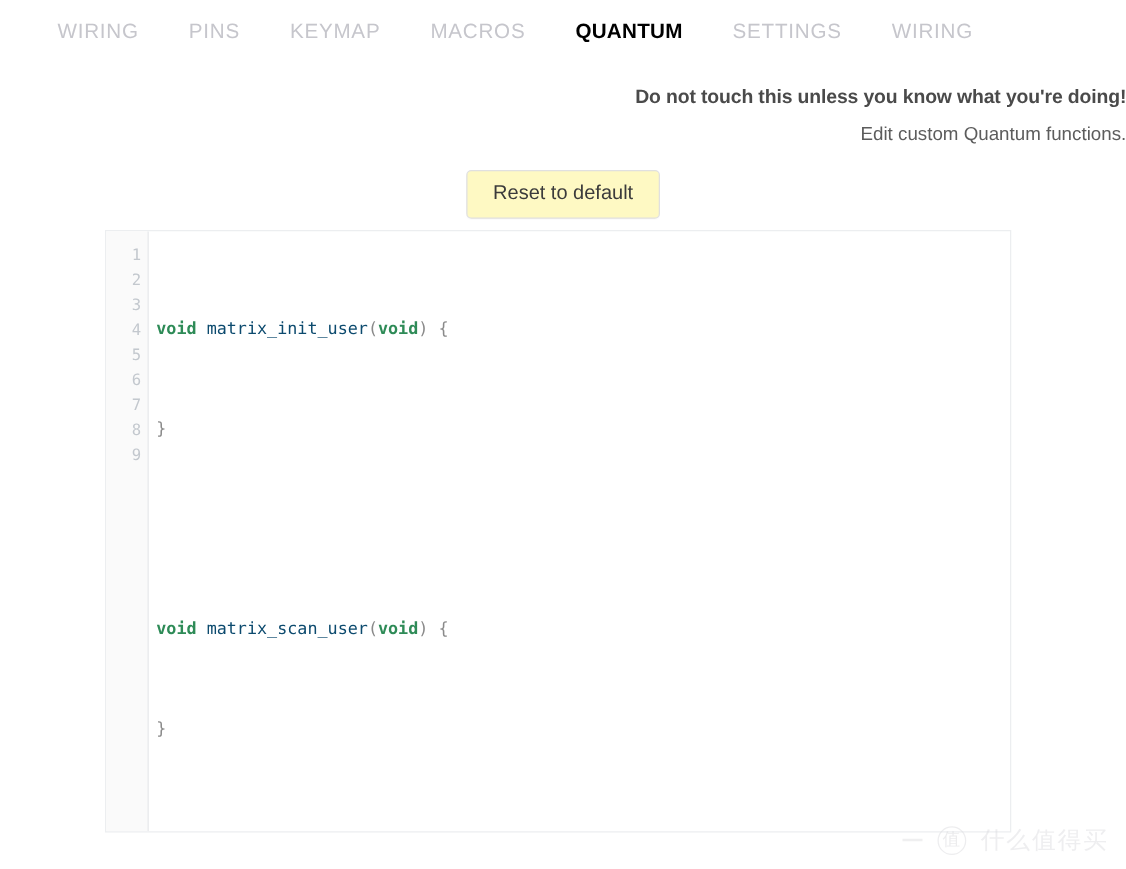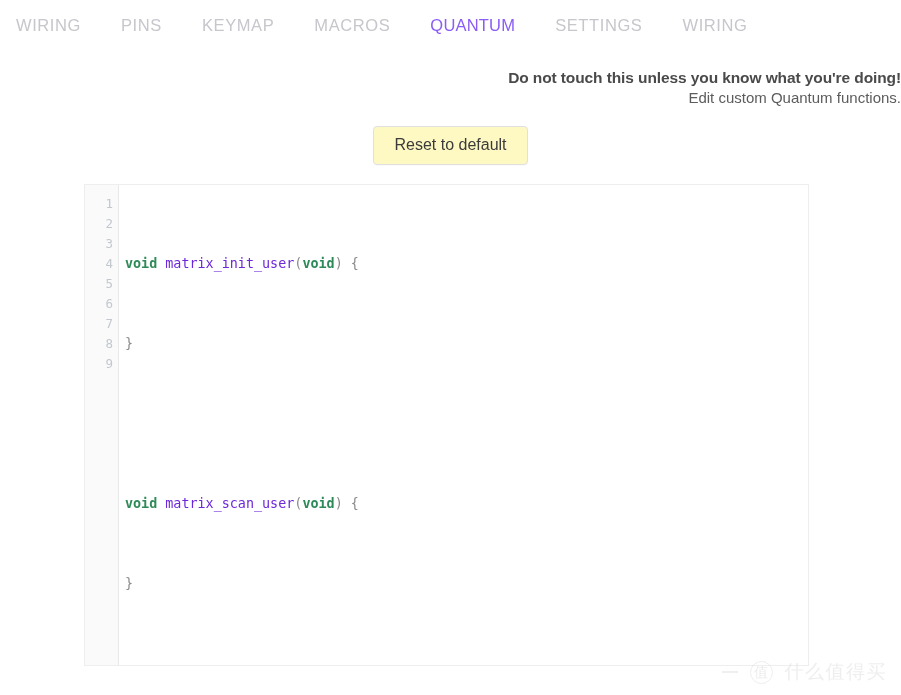--- a/index.html
+++ b/index.html
@@ -15,55 +15,57 @@
     position: relative;
   }
 
   
   #tabbar {
     display: flex;
     align-items: flex-start;
     padding: 14px 0 0 16px;
     height: 38px;
     box-sizing: border-box;
+    margin-left: 30px;
   }
   .tab {
     font-size: 16.5px;
     letter-spacing: 0.6px;
     color: #c6c6cc;
     font-weight: 400;
     padding: 0 0 0 0;
     margin-right: 40px;
     white-space: nowrap;
     cursor: pointer;
     line-height: 22px;
     font-family: "Liberation Sans", sans-serif;
   }
   .tab.active {
-    color: #8b5cf6;
-    font-weight: 400;
+    color: #000000;
+    font-weight: 700;
     letter-spacing: 0.2px;
   }
 
   
   #headings {
     text-align: right;
     margin-top: 30px;
   }
   #warning-heading {
     font-size: 15.5px;
     font-weight: 700;
     color: #4a4a4a;
     line-height: 20px;
     letter-spacing: -0.1px;
   }
   #subtitle {
     font-size: 15px;
     font-weight: 400;
     color: #5c5c5c;
+    margin-top: 10px;
     line-height: 20px;
   }
 
   
   #button-row {
     display: flex;
     justify-content: center;
     margin-top: 18px;
   }
   #reset-button {
@@ -117,21 +119,21 @@
     color: #3b3b3b;
     white-space: pre;
     overflow: hidden;
     position: relative;
     cursor: text;
   }
   .code-line { height: 20px; white-space: pre; }
 
   
   .tk-type  { color: #2e8b57; font-weight: bold; }
-  .tk-fn    { color: #6d28d9; }
+  .tk-fn    { color: #0c4a6e; }
   .tk-punc  { color: #8a8a8a; }
   .tk-plain { color: #3b3b3b; }
   .tk-brace { color: #8a8a8a; }
 
   
   #editor-scroll-rail {
     position: absolute;
     right: 0;
     top: 0;
     bottom: 0;

